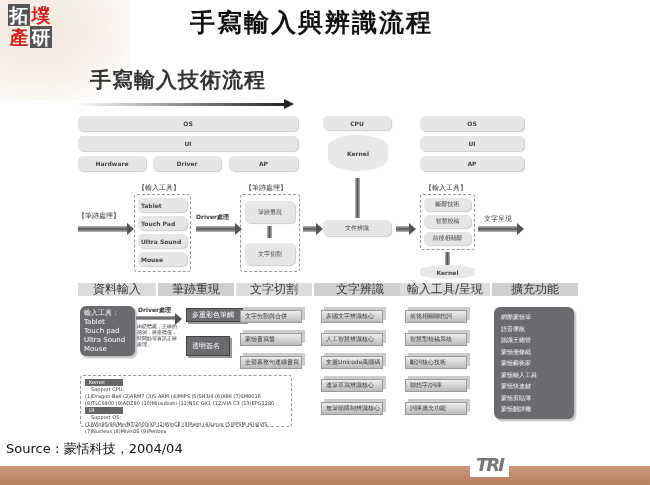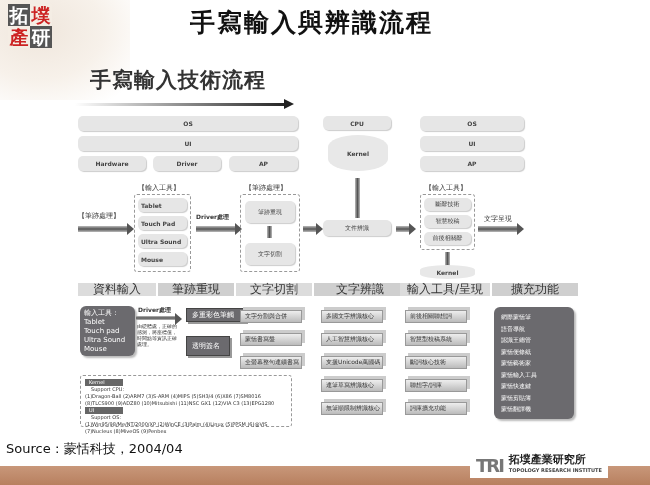--- a/index.html
+++ b/index.html
@@ -23,21 +23,21 @@
 .hdr{background:#dcdcdc;font-size:12px;color:#333;display:flex;align-items:center;justify-content:center}
 .hdr.dark{background:#cfcfcf}
 .box3d{background:linear-gradient(#eee,#bbb);border:1px solid #999;font-size:6px;color:#333;display:flex;align-items:center;padding-left:4px;box-shadow:3px -3px 0 #ccc}
 .darkbox{background:#6b6a6e;border-radius:6px;color:#fff;font-size:7px;box-shadow:2px 2px 2px #bbb}
 .darkbtn{background:#6b6a6e;color:#fff;font-size:7px;display:flex;align-items:center;padding-left:5px;border:1px solid #444;box-shadow:2px 2px 0 #999}
 .support{font-size:5px;color:#333;line-height:7px}
 .tag{background:#666;color:#fff;padding:0 4px;display:inline-block;width:38px}
 .source{left:6px;top:440px;font-size:13px;color:#111}
 .footer-bar{left:0;top:466px;width:650px;height:19px;background:linear-gradient(#c8977a,#b8805f)}
 .tri{left:470px;top:452px;display:flex;align-items:center;background:#fff;padding:2px 6px;border-radius:10px 0 0 0}
-.tri-mark{font-size:18px;font-weight:bold;color:#777;letter-spacing:-2px}
+.tri-mark{font-size:18px;font-weight:bold;color:#777;font-style:italic;letter-spacing:-2px}
 .tri-name{font-size:11px;font-weight:bold;color:#222;margin-left:6px;line-height:11px}
 .tri-en{font-size:5px;color:#444;display:block}
 </style>
 </head>
 <body>
 
 <div class="abs bg-map"></div>
 <div class="abs logo">
   <span class="l1">拓</span>
   <span class="l2">墣</span>
@@ -155,17 +155,13 @@
   <div><span class="tag">UI</span></div>
   <div style="padding-left:6px">Support OS:</div>
   <div>(1)Win95/98/Me/NT/2000/XP (2)WinCE (3)Palm (4)Linux (5)PPSM (6)@VIS</div>
   <div>(7)Nucleus (8)MiveOS (9)Penbex</div>
 </div>
 
 <div class="abs source">Source：蒙恬科技，2004/04</div>
 <div class="abs footer-bar"></div>
 <div class="abs tri">
   <span class="tri-mark">TRI</span>
-  <span class="tri-name">
-    <span>拓墣產業研究所</span>
-    <span class="tri-en">TOPOLOGY RESEARCH INSTITUTE</span>
-  </span>
 </div>
 
 </body></html>

